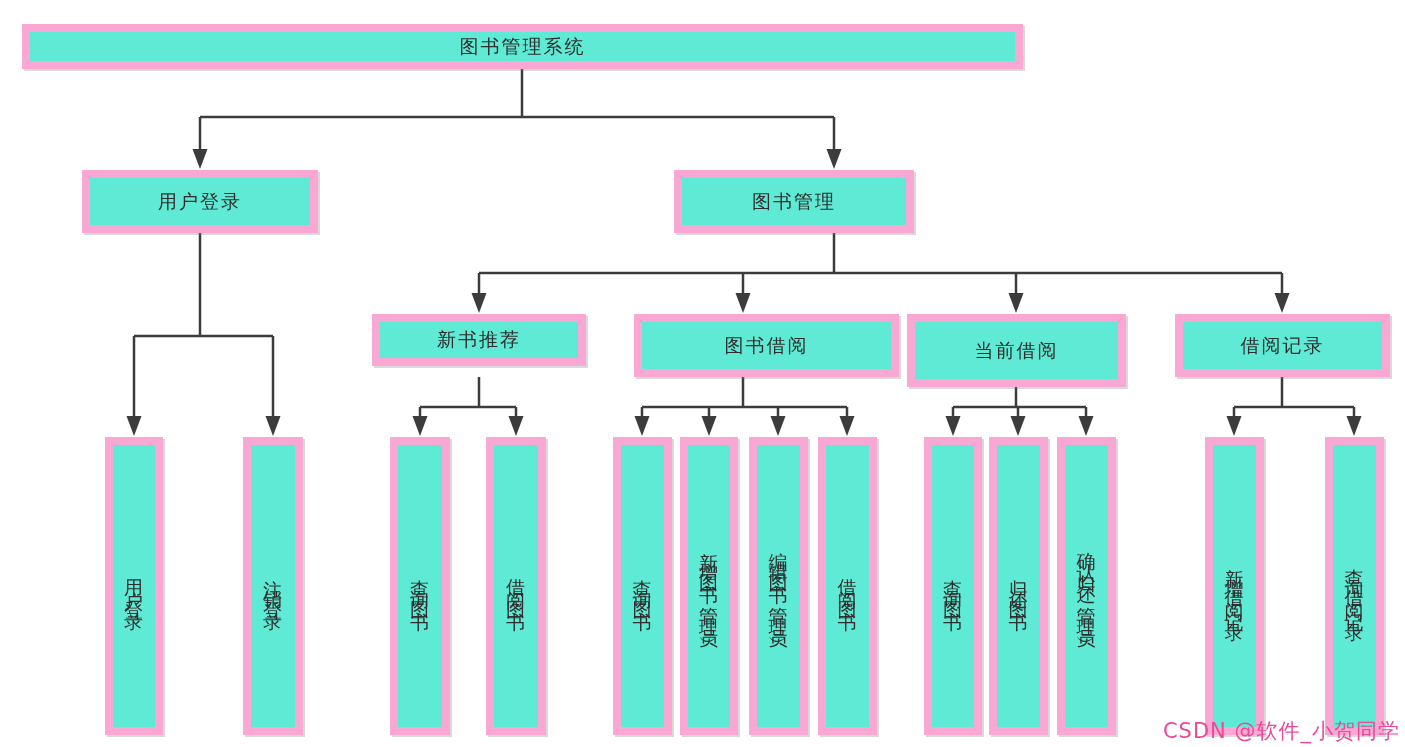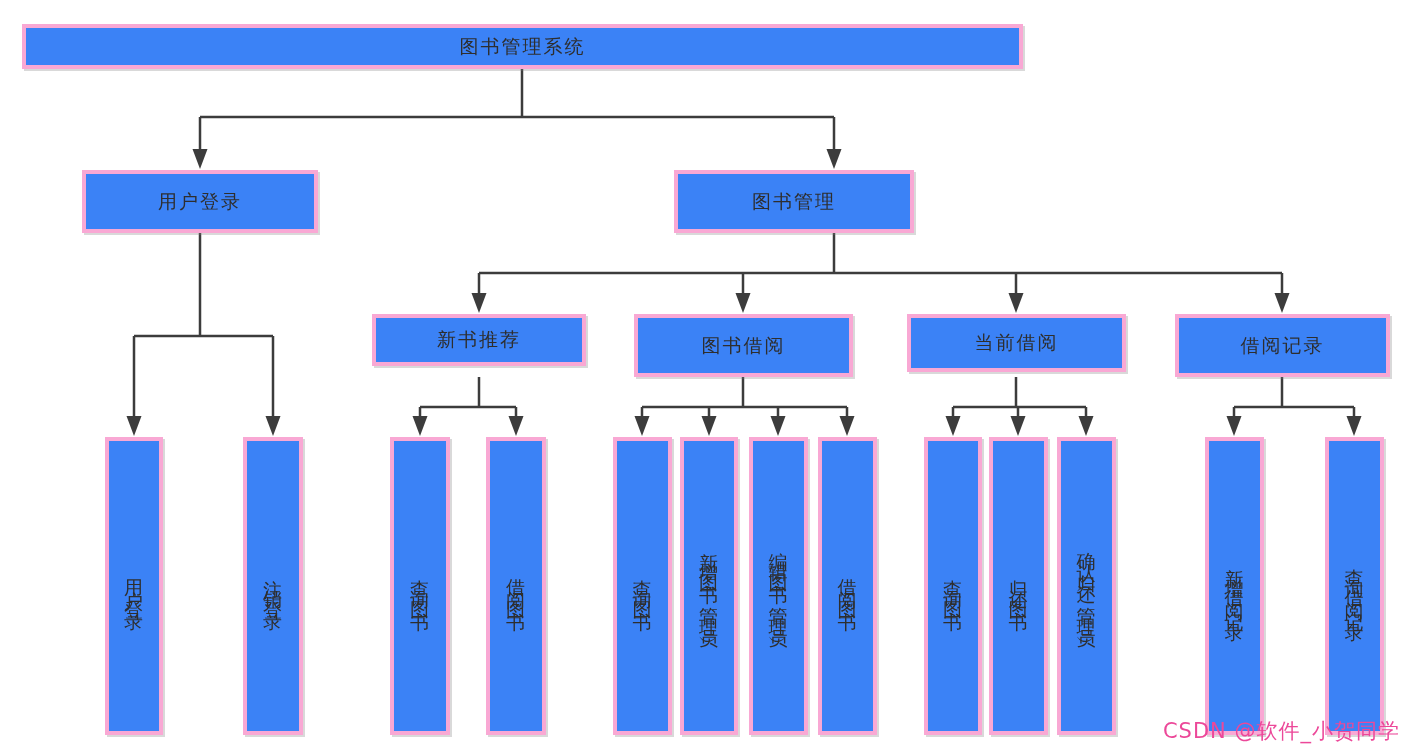--- a/index.html
+++ b/index.html
@@ -17,22 +17,22 @@
   }
   #connectors {
     position: absolute;
     left: 0; top: 0;
     width: 1405px; height: 747px;
     z-index: 0;
   }
   .node {
     position: absolute;
     box-sizing: border-box;
-    background: #3b82f6;
-    border: 4px solid #f9a8d4;
+    background: #5eead4;
+    border: 8px solid #f9a8d4;
     box-shadow: 2px 2px 0 rgba(130,130,130,0.30);
     display: flex;
     align-items: center;
     justify-content: center;
     font-size: 19px;
     letter-spacing: 2px;
     z-index: 1;
     white-space: nowrap;
   }
   .vnode {
@@ -42,22 +42,22 @@
     white-space: normal;
     line-height: 1;
   }
   
   .n-root      { left: 22px;   top: 24px;  width: 1001px; height: 45px; }
   
   .n-userlogin { left: 82px;   top: 170px; width: 236px;  height: 63px; }
   .n-bookmgmt  { left: 674px;  top: 170px; width: 240px;  height: 63px; }
   
   .n-newbook   { left: 372px;  top: 314px; width: 214px;  height: 52px; }
-  .n-borrow    { left: 634px;  top: 314px; width: 219px;  height: 63px; }
-  .n-current   { left: 907px;  top: 314px; width: 219px;  height: 58px; }
+  .n-borrow    { left: 634px;  top: 314px; width: 265px;  height: 63px; }
+  .n-current   { left: 907px;  top: 314px; width: 219px;  height: 73px; }
   .n-records   { left: 1175px; top: 314px; width: 215px;  height: 63px; }
   
   .leaf { top: 437px; height: 298px; }
   .l1  { left: 105px;  width: 58px; }
   .l2  { left: 243px;  width: 60px; }
   .l3  { left: 390px;  width: 60px; }
   .l4  { left: 486px;  width: 60px; }
   .l5  { left: 613px;  width: 59px; }
   .l6  { left: 680px;  width: 58px; }
   .l7  { left: 749px;  width: 59px; }

